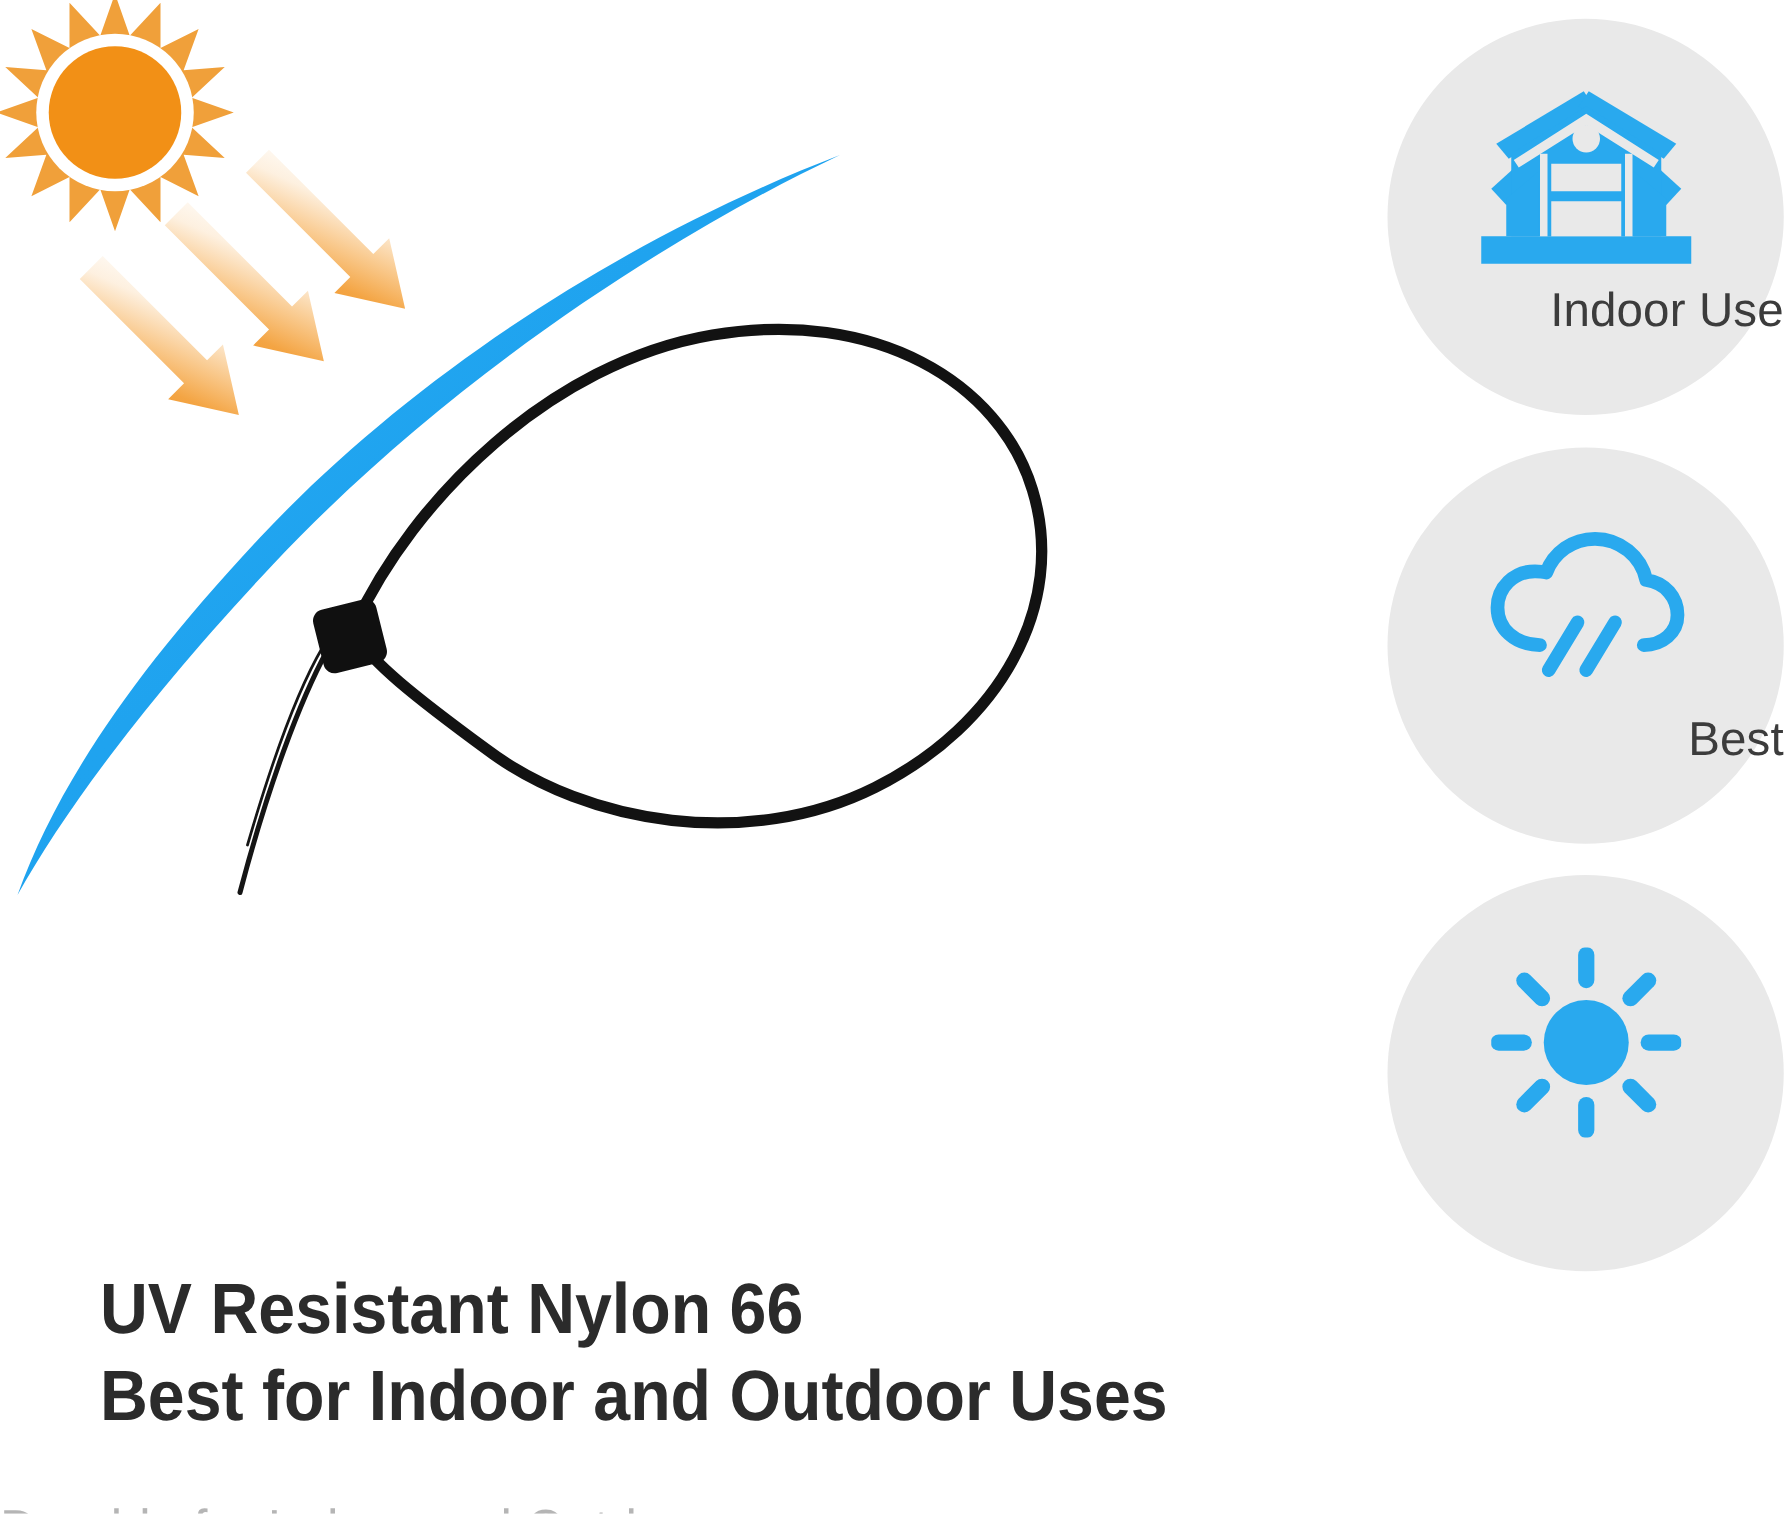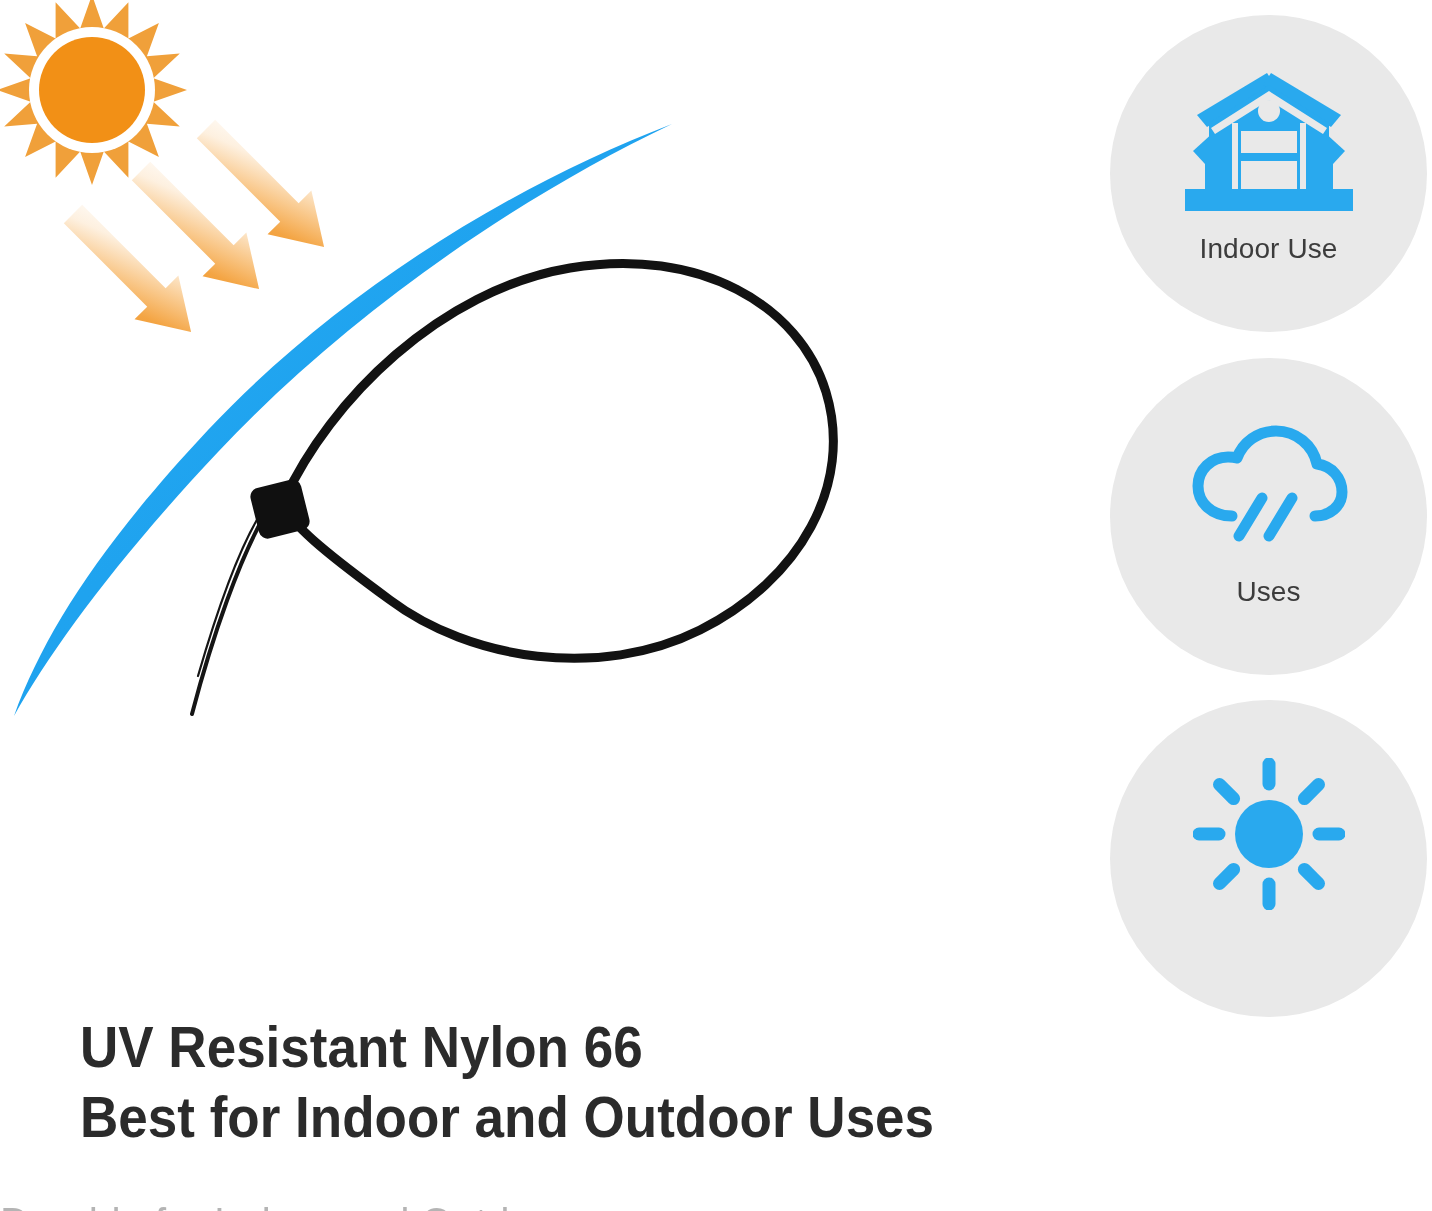--- a/index.html
+++ b/index.html
@@ -25,22 +25,22 @@
     border-radius:50%;
   }
   #badge-0{top:15px;}
   #badge-1{top:358px;}
   #badge-2{top:700px;}
   .badge-icon{
     position:absolute;left:50%;transform:translateX(-50%);
     display:block;
   }
   .badge-label{
-    position:absolute;left:0;width:317px;text-align:center;
-    color:#3c3c3c;font-size:28px;line-height:44px;
+    position:absolute;left:0;width:317px;text-align:right;
+    color:#3c3c3c;font-size:38px;line-height:44px;
     font-family:"Liberation Sans","DejaVu Sans",sans-serif;
     font-weight:400;letter-spacing:.1px;white-space:nowrap;
   }
   #badge-0 .badge-icon{top:52px;}
   #badge-0 .badge-label{top:212px;}
   #badge-1 .badge-icon{top:62px;}
   #badge-1 .badge-label{top:212px;}
   #badge-2 .badge-icon{top:58px;}
   #badge-2 .badge-label{top:212px;}
 
@@ -196,21 +196,21 @@
                    C 47 37, 50 37, 53 38
                    C 59 22, 74 11, 92 11
                    C 112 11, 129 25, 133 44
                    C 148 46, 158 58, 158 72
                    C 158 86, 146 96, 131 96"></path>
 
           <path d="M78 78 L55 116"></path>
           <path d="M108 78 L85 116"></path>
         </g>
       </svg>
-      <div class="badge-label">Uses</div>
+      <div class="badge-label">Best</div>
     </div>
 
     <div class="badge" id="badge-2">
       <div class="badge-disc" style="background:#E9E9E9;"></div>
       <svg class="badge-icon" width="152" height="152" viewBox="0 0 152 152" xmlns="http://www.w3.org/2000/svg">
         <circle cx="76" cy="76" r="34" fill="#29A9EE"></circle>
         <g stroke="#29A9EE" stroke-width="13" stroke-linecap="round">
           <line x1="76" y1="6" x2="76" y2="26"></line>
           <line x1="76" y1="126" x2="76" y2="146"></line>
           <line x1="6" y1="76" x2="26" y2="76"></line>

